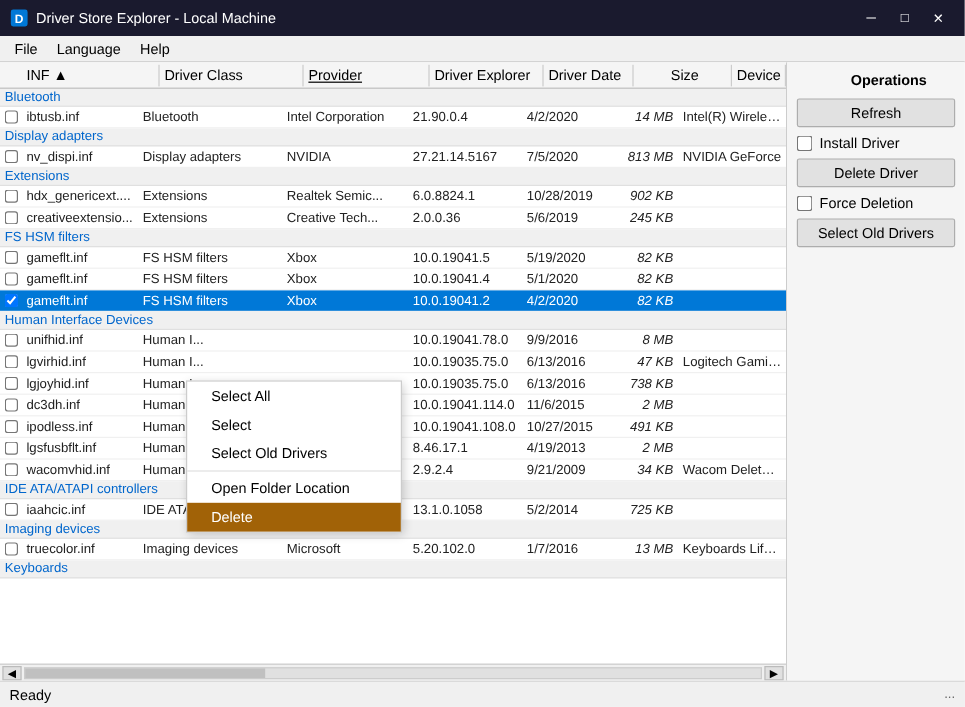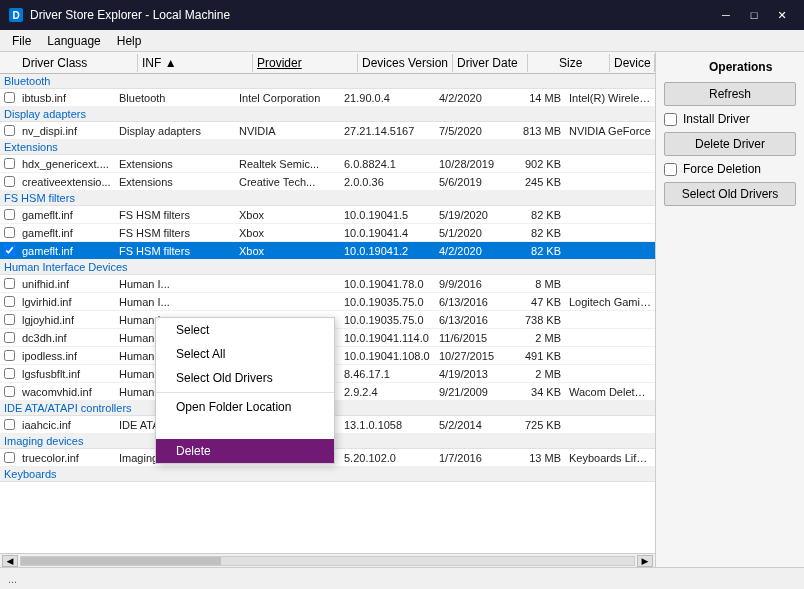--- a/index.html
+++ b/index.html
@@ -114,21 +114,21 @@
       white-space: nowrap;
       overflow: hidden;
       text-overflow: ellipsis;
       color: #222;
     }
     .cell-inf { width: 97px; flex-shrink: 0; }
     .cell-class { width: 120px; flex-shrink: 0; }
     .cell-provider { width: 105px; flex-shrink: 0; }
     .cell-version { width: 95px; flex-shrink: 0; }
     .cell-date { width: 75px; flex-shrink: 0; }
-    .cell-size { width: 55px; flex-shrink: 0; text-align: right; }
+    .cell-size { width: 55px; flex-shrink: 0; text-align: right; font-style: italic; }
     .cell-device { flex: 1; }
 
     
     #right-panel {
       width: 148px;
       flex-shrink: 0;
       background: #f5f5f5;
       padding: 8px;
       display: flex;
       flex-direction: column;
@@ -180,21 +180,21 @@
       border: 1px solid #ccc;
       box-shadow: 2px 2px 8px rgba(0,0,0,0.2);
       z-index: 100;
       width: 180px;
     }
     .ctx-item {
       padding: 5px 20px;
       cursor: pointer;
       font-size: 12px;
     }
-    .ctx-item.highlighted { background: #701a75; color: white; margin-top: 20px; }
+    .ctx-item.highlighted { background: #a16207; color: white; }
     .ctx-separator { border-top: 1px solid #e0e0e0; margin: 2px 0; }
 
     
     #table-scroll::-webkit-scrollbar { width: 14px; }
     #table-scroll::-webkit-scrollbar-track { background: #f0f0f0; }
     #table-scroll::-webkit-scrollbar-thumb { background: #c0c0c0; border: 2px solid #f0f0f0; border-radius: 3px; }
   </style>
 </head>
 <body>
 
@@ -218,24 +218,24 @@
   <div class="menu-item">Language</div>
   <div class="menu-item">Help</div>
 </div>
 
 <div id="main" style="position:relative;">
 
   <div id="table-area">
 
     <div id="col-headers">
       <div style="width:18px;flex-shrink:0;"></div>
+      <div class="col-header col-inf">INF ▲</div>
       <div class="col-header col-class">Driver Class</div>
-      <div class="col-header col-inf">INF ▲</div>
       <div class="col-header col-provider">Provider</div>
-      <div class="col-header col-version">Devices Version</div>
+      <div class="col-header col-version">Driver Explorer</div>
       <div class="col-header col-date">Driver Date</div>
       <div class="col-header col-size">Size</div>
       <div class="col-header col-device">Device Name</div>
     </div>
 
     <div id="table-scroll">
 
       <div class="group-header">Bluetooth</div>
       <div class="driver-row">
         <div class="row-check">
@@ -464,25 +464,26 @@
     </div>
     <button class="op-button">Delete Driver</button>
     <div class="op-checkbox">
       <input type="checkbox" style="">
       <span>Force Deletion</span>
     </div>
     <button class="op-button">Select Old Drivers</button>
   </div>
 
   <div id="context-menu">
+    <div class="ctx-item">Select All</div>
     <div class="ctx-item">Select</div>
-    <div class="ctx-item">Select All</div>
     <div class="ctx-item">Select Old Drivers</div>
     <div class="ctx-separator"></div>
     <div class="ctx-item">Open Folder Location</div>
     <div class="ctx-item highlighted">Delete</div>
   </div>
 
 </div>
 
 <div id="statusbar">
+  <span class="status-left">Ready</span>
   <span class="status-right">...</span>
 </div>
 
 </body></html>

